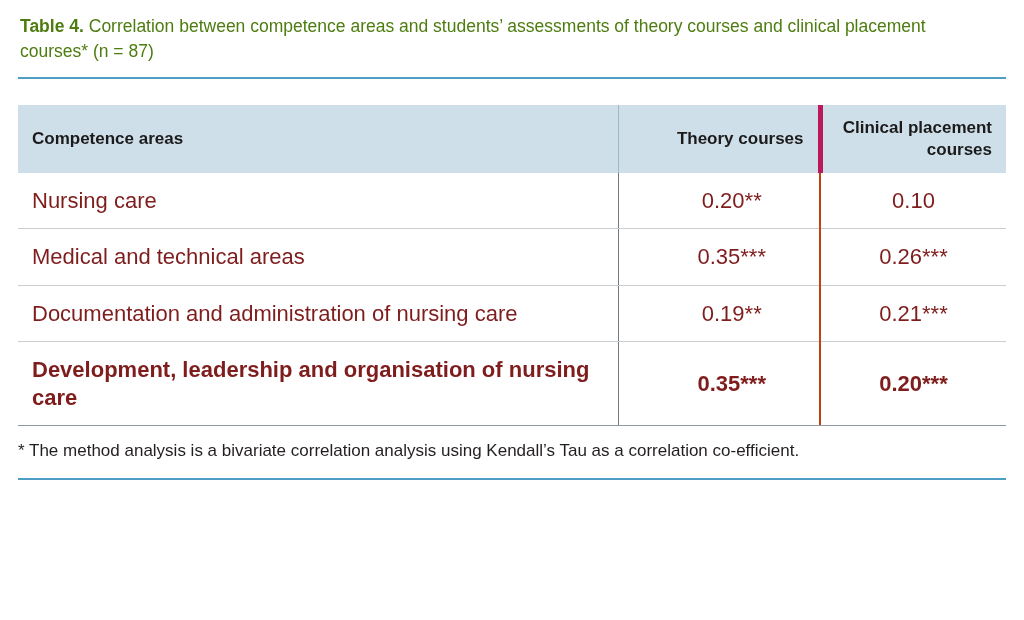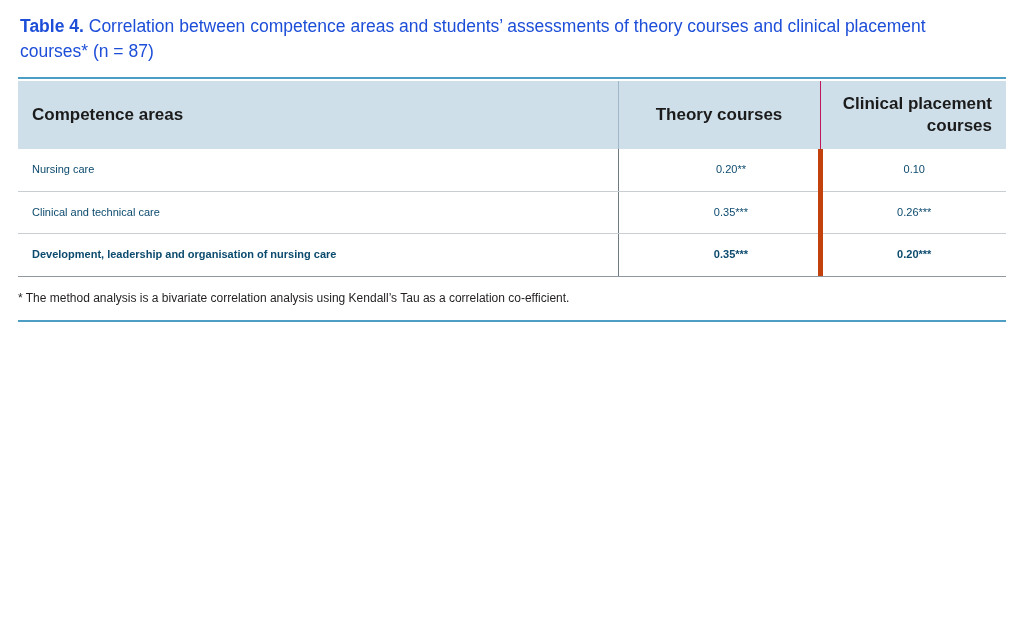--- a/index.html
+++ b/index.html
@@ -17,92 +17,92 @@
   .page {
     width: 1024px;
     height: 620px;
     box-sizing: border-box;
     padding: 14px 18px 0 18px;
     position: relative;
   }
   .caption {
     font-size: 17.5px;
     line-height: 1.42;
-    color: #1d4ed8;
+    color: #4d7c0f;
     margin: 0 0 0 2px;
     max-width: 950px;
   }
   .caption .label {
     font-weight: bold;
   }
   .rule-top {
     margin-top: 13px;
     border-top: 2px solid #4e9dc4;
     width: 988px;
   }
   table.tbl {
     border-collapse: collapse;
     width: 988px;
     table-layout: fixed;
-    margin-top: 2px;
+    margin-top: 26px;
   }
   table.tbl col.c1 { width: 600px; }
   table.tbl col.c2 { width: 202px; }
   table.tbl col.c3 { width: 186px; }
   table.tbl thead th {
     background: #cfdfe9;
     font-size: 17px;
     font-weight: bold;
     color: #1b1b1b;
     padding: 12px 14px;
     vertical-align: middle;
     line-height: 1.3;
   }
   table.tbl thead th.h1 {
     text-align: left;
     border-right: 1px solid #9fb7c6;
   }
   table.tbl thead th.h2 {
-    text-align: center;
-    border-right: 1px solid #be185d;
+    text-align: right;
+    border-right: 5px solid #be185d;
   }
   table.tbl thead th.h3 {
     text-align: right;
   }
   table.tbl tbody td {
-    font-size: 11px;
+    font-size: 22px;
     padding: 14px 14px;
     border-bottom: 1px solid #c8ced2;
-    color: #0c4a6e;
+    color: #7f1d1d;
     line-height: 1.25;
   }
   table.tbl tbody tr:last-child td {
     border-bottom: none;
     font-weight: bold;
   }
   table.tbl tbody td.area {
     text-align: left;
     border-right: 1px solid #6f7b82;
   }
   table.tbl tbody td.val {
     text-align: center;
   }
   table.tbl tbody td.val-theory {
-    border-right: 5px solid #c2410c;
+    border-right: 2px solid #c2410c;
     padding-left: 40px;
   }
   .rule-mid {
     border-top: 1px solid #8e989e;
     width: 988px;
     margin-top: 0;
   }
   .notes {
     width: 988px;
     padding-top: 11px;
-    font-size: 12px;
+    font-size: 17px;
     line-height: 1.68;
     color: #231f20;
   }
   .notes div {
     white-space: nowrap;
   }
   .rule-bottom {
     margin-top: 12px;
     border-top: 2px solid #4e9dc4;
     width: 988px;
@@ -132,23 +132,28 @@
         <th class="h3">Clinical placement courses</th>
       </tr>
     </thead>
     <tbody>
       <tr>
         <td class="area">Nursing care</td>
         <td class="val val-theory">0.20**</td>
         <td class="val">0.10</td>
       </tr>
       <tr>
-        <td class="area">Clinical and technical care</td>
+        <td class="area">Medical and technical areas</td>
         <td class="val val-theory">0.35***</td>
         <td class="val">0.26***</td>
+      </tr>
+      <tr>
+        <td class="area">Documentation and administration of nursing care</td>
+        <td class="val val-theory">0.19**</td>
+        <td class="val">0.21***</td>
       </tr>
       <tr>
         <td class="area">Development, leadership and organisation of nursing care</td>
         <td class="val val-theory">0.35***</td>
         <td class="val">0.20***</td>
       </tr>
     </tbody>
   </table>
 
   <div class="rule-mid"></div>

